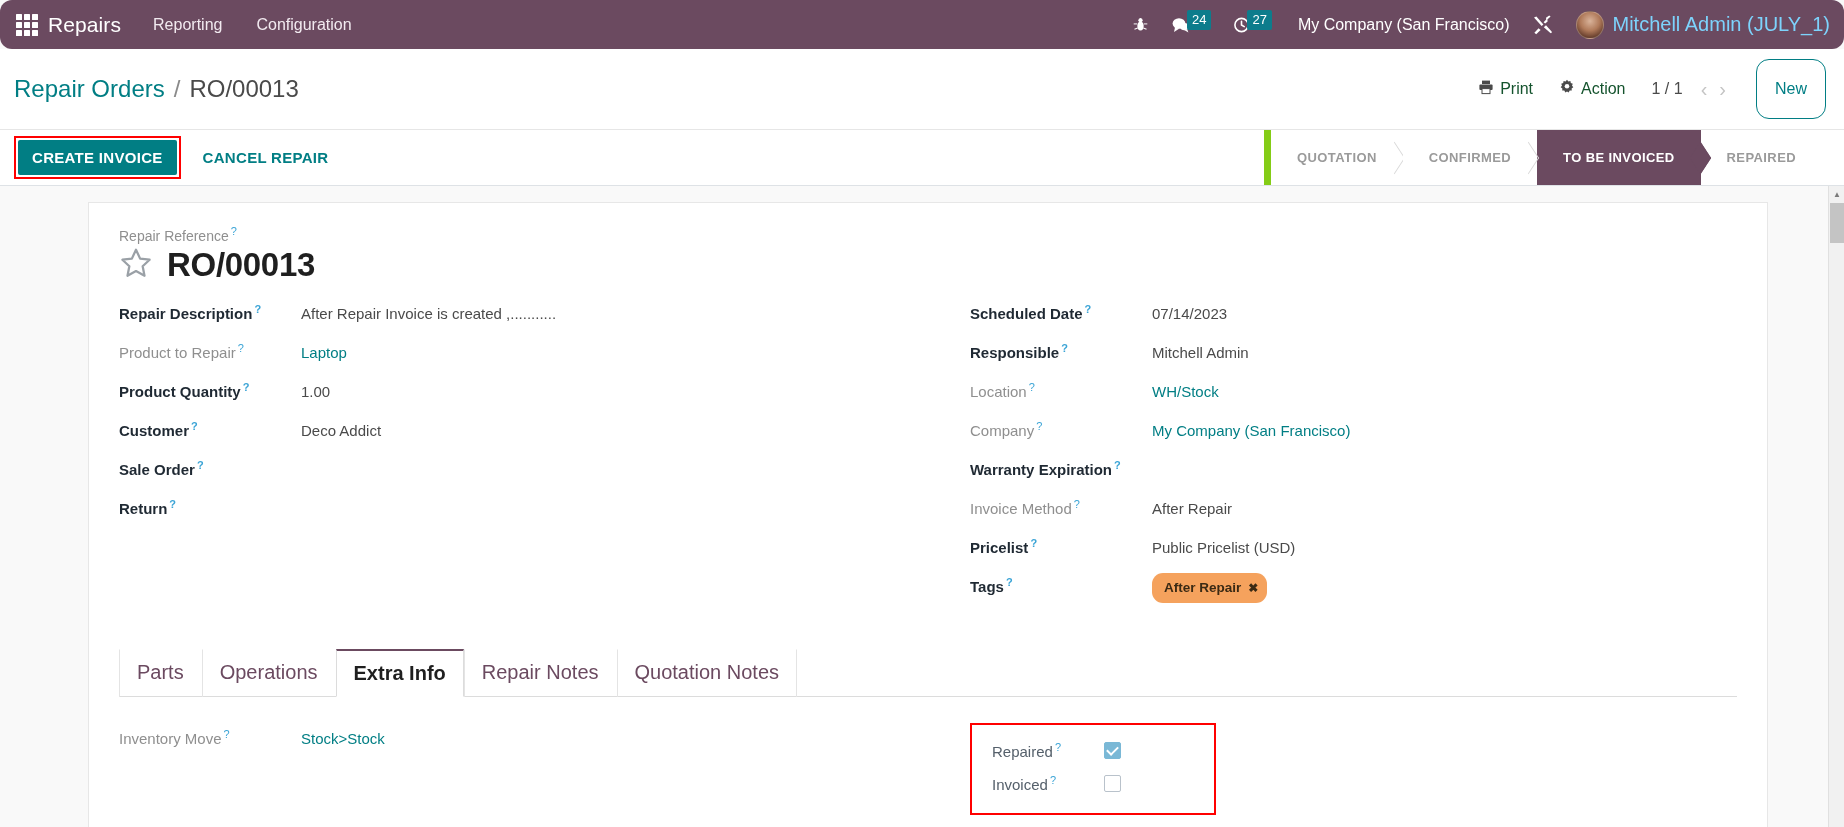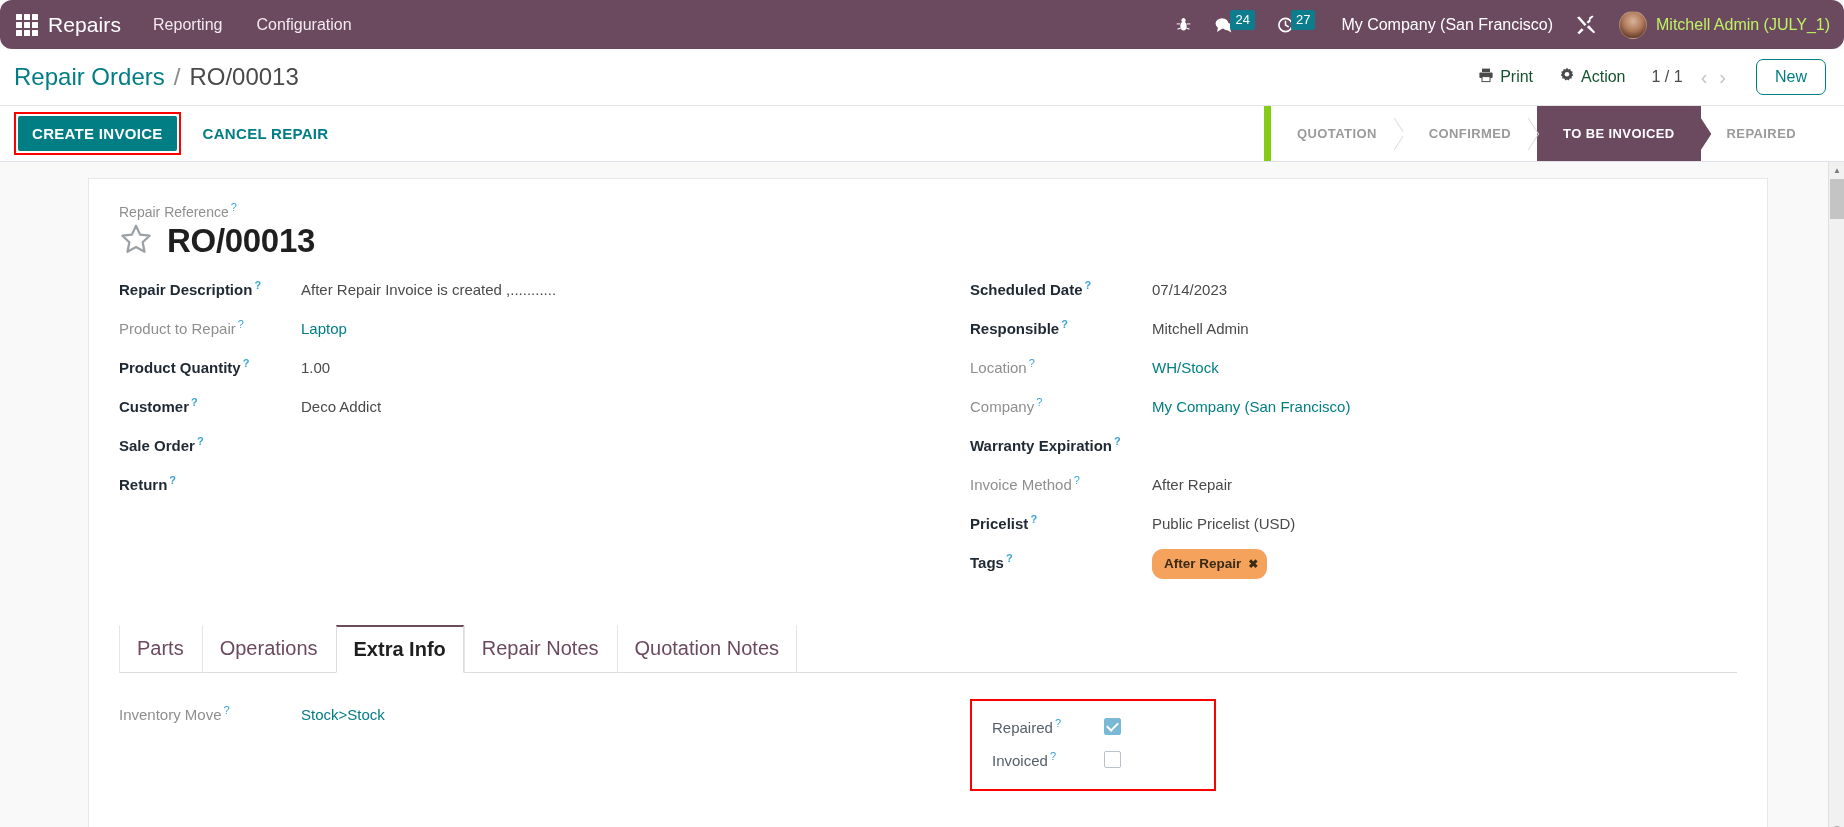--- a/index.html
+++ b/index.html
@@ -87,21 +87,21 @@
     cursor: pointer;
   }
   .avatar {
     width: 28px; height: 28px;
     border-radius: 50%;
     background: radial-gradient(circle at 50% 35%, #d9b39a 0%, #b07a5a 45%, #6d4330 75%, #3b2419 100%);
     margin-right: 9px;
     border: 1px solid rgba(255,255,255,0.25);
     flex: none;
   }
-  .user-name { font-size: 16px; color: #bef264; white-space: nowrap; }
+  .user-name { font-size: 20px; color: #7dd3fc; white-space: nowrap; }
 
   
   .control-panel {
     background: #ffffff;
     border-bottom: 1px solid #dee2e6;
   }
   .cp-row1 {
     display: flex;
     align-items: center;
     padding: 10px 18px 10px 14px;
@@ -141,22 +141,22 @@
     font-size: 20px;
     padding: 0 6px;
     cursor: pointer;
     line-height: 1;
   }
   .new-btn {
     border: 1px solid #017e84;
     color: #017e84;
     background: #ffffff;
     font-size: 16px;
-    padding: 8px 18px;
-    border-radius: 7px;
+    padding: 20px 18px;
+    border-radius: 13px;
     cursor: pointer;
     margin-left: 14px;
   }
 
   
   .cp-row2 {
     display: flex;
     align-items: stretch;
     border-top: 1px solid #e6e6e6;
     min-height: 48px;

